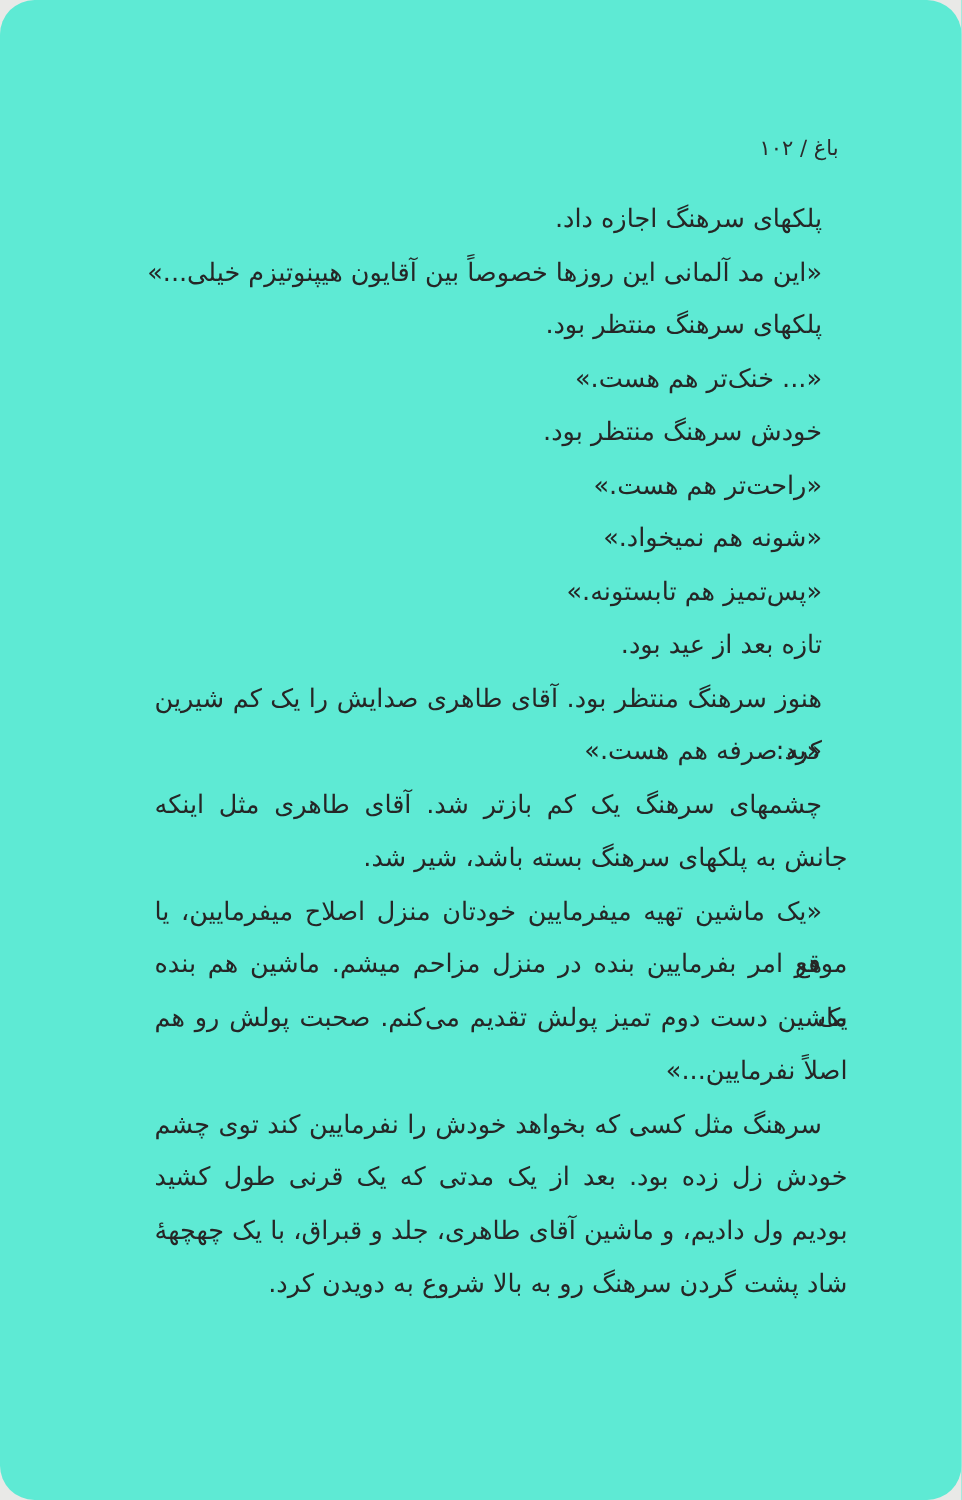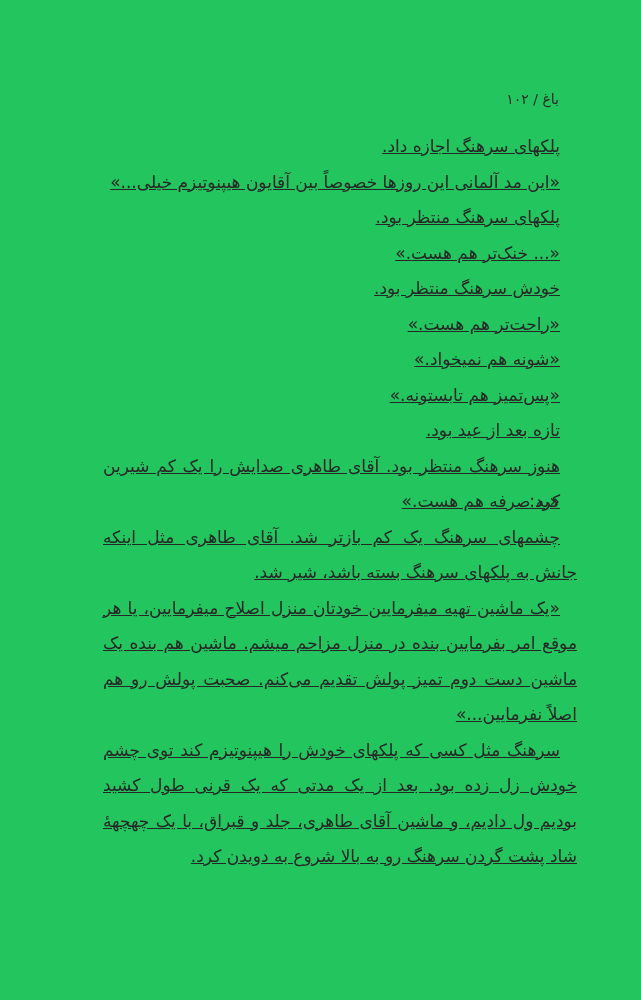--- a/index.html
+++ b/index.html
@@ -21,60 +21,59 @@
     right: 82px;
     direction: rtl;
     font-size: 14px;
     letter-spacing: 0.5px;
     color: #2b2b2b;
   }
   .text-block {
     position: absolute;
     top: 129px;
     left: 63px;
-    right: 64px; 
-    text-decoration: underline;
+    right: 76px; 
   }
   .line {
     direction: rtl;
     unicode-bidi: plaintext;
     text-align: right;
     font-size: 17px;
     line-height: 35.5px;
     height: 35.5px;
     color: #262626;
   }
   .line.indent { padding-right: 17px; }
   .line.justify {
     text-align: justify;
     text-align-last: justify;
     margin-left: 40px;
   }
 </style>
 </head>
 <body>
 
-<div class="page" style="background: #22c55e; color: rgb(38, 38, 38);">
+<div class="page" style="background: #5eead4; color: rgb(38, 38, 38); border-radius: 23px;">
   <div class="running-head">باغ / ۱۰۲</div>
   <div class="text-block">
       <div class="line indent">پلکهای سرهنگ اجازه داد.</div>
       <div class="line indent">«این مد آلمانی این روزها خصوصاً بین آقایون هیپنوتیزم خیلی...»</div>
       <div class="line indent">پلکهای سرهنگ منتظر بود.</div>
       <div class="line indent">«... خنک‌تر هم هست.»</div>
       <div class="line indent">خودش سرهنگ منتظر بود.</div>
       <div class="line indent">«راحت‌تر هم هست.»</div>
       <div class="line indent">«شونه هم نمیخواد.»</div>
       <div class="line indent">«پس‌تمیز هم تابستونه.»</div>
       <div class="line indent">تازه بعد از عید بود.</div>
       <div class="line indent justify">هنوز سرهنگ منتظر بود. آقای طاهری صدایش را یک کم شیرین کرد:</div>
       <div class="line indent">«به صرفه هم هست.»</div>
       <div class="line indent justify">چشمهای سرهنگ یک کم بازتر شد. آقای طاهری مثل اینکه</div>
       <div class="line">جانش به پلکهای سرهنگ بسته باشد، شیر شد.</div>
       <div class="line indent justify">«یک ماشین تهیه میفرمایین خودتان منزل اصلاح میفرمایین، یا هر</div>
       <div class="line justify">موقع امر بفرمایین بنده در منزل مزاحم میشم. ماشین هم بنده یک</div>
       <div class="line justify">ماشین دست دوم تمیز پولش تقدیم می‌کنم. صحبت پولش رو هم</div>
       <div class="line">اصلاً نفرمایین...»</div>
-      <div class="line indent justify">سرهنگ مثل کسی که پلکهای خودش را هیپنوتیزم کند توی چشم</div>
+      <div class="line indent justify">سرهنگ مثل کسی که بخواهد خودش را نفرمایین کند توی چشم</div>
       <div class="line justify">خودش زل زده بود. بعد از یک مدتی که یک قرنی طول کشید</div>
       <div class="line justify">بودیم ول دادیم، و ماشین آقای طاهری، جلد و قبراق، با یک چهچهۀ</div>
       <div class="line">شاد پشت گردن سرهنگ رو به بالا شروع به دویدن کرد.</div>
     </div>
 </div>
 
 </body></html>

